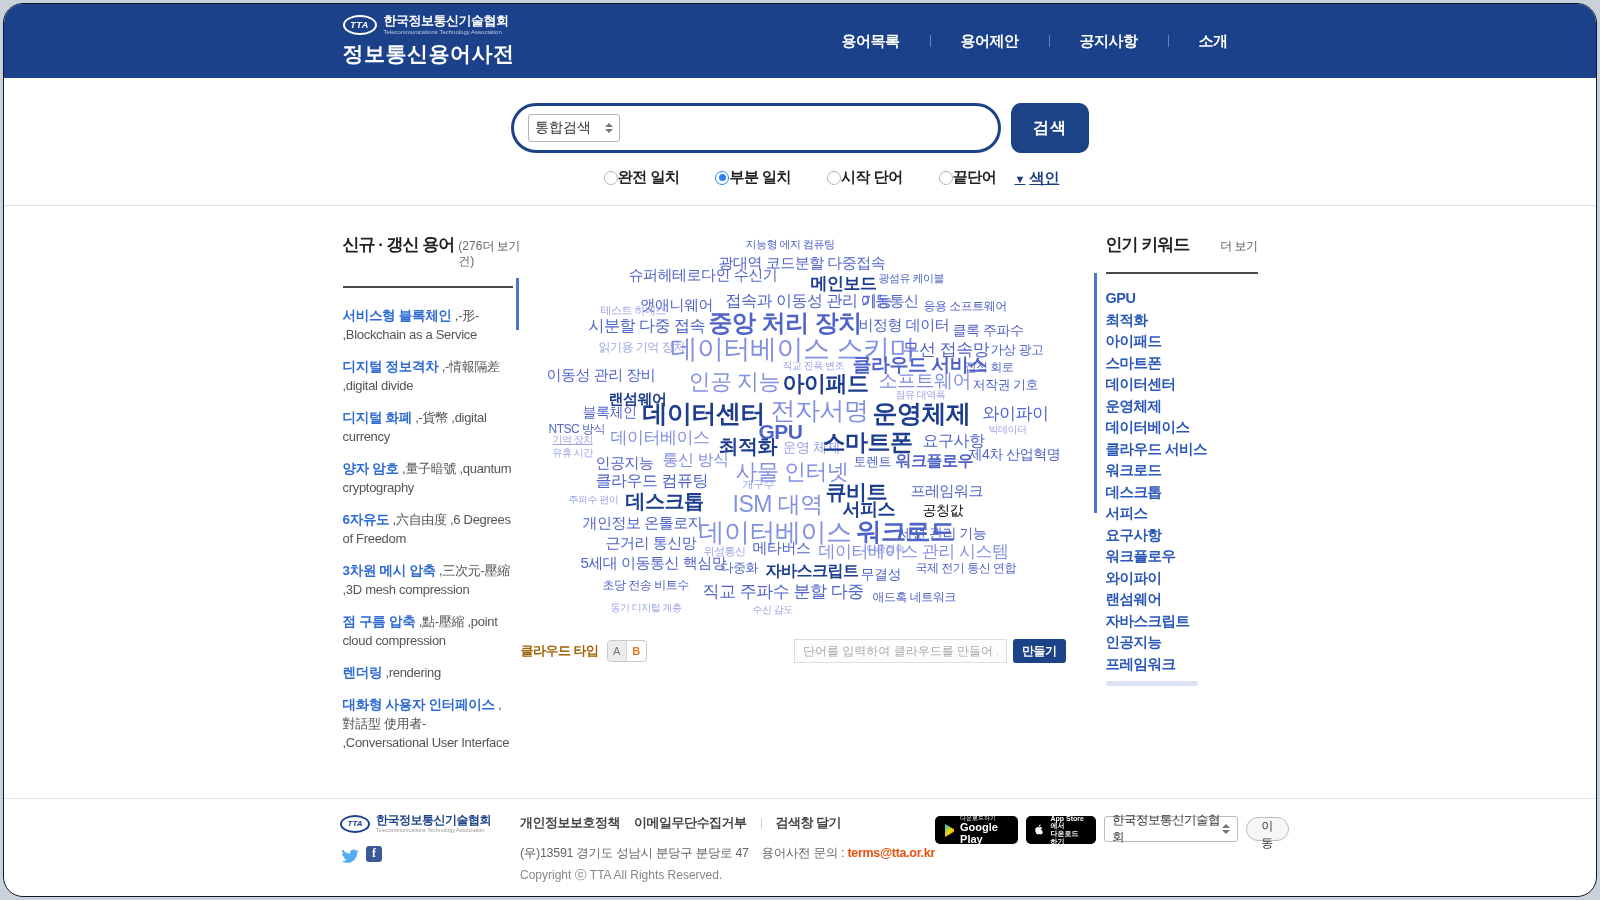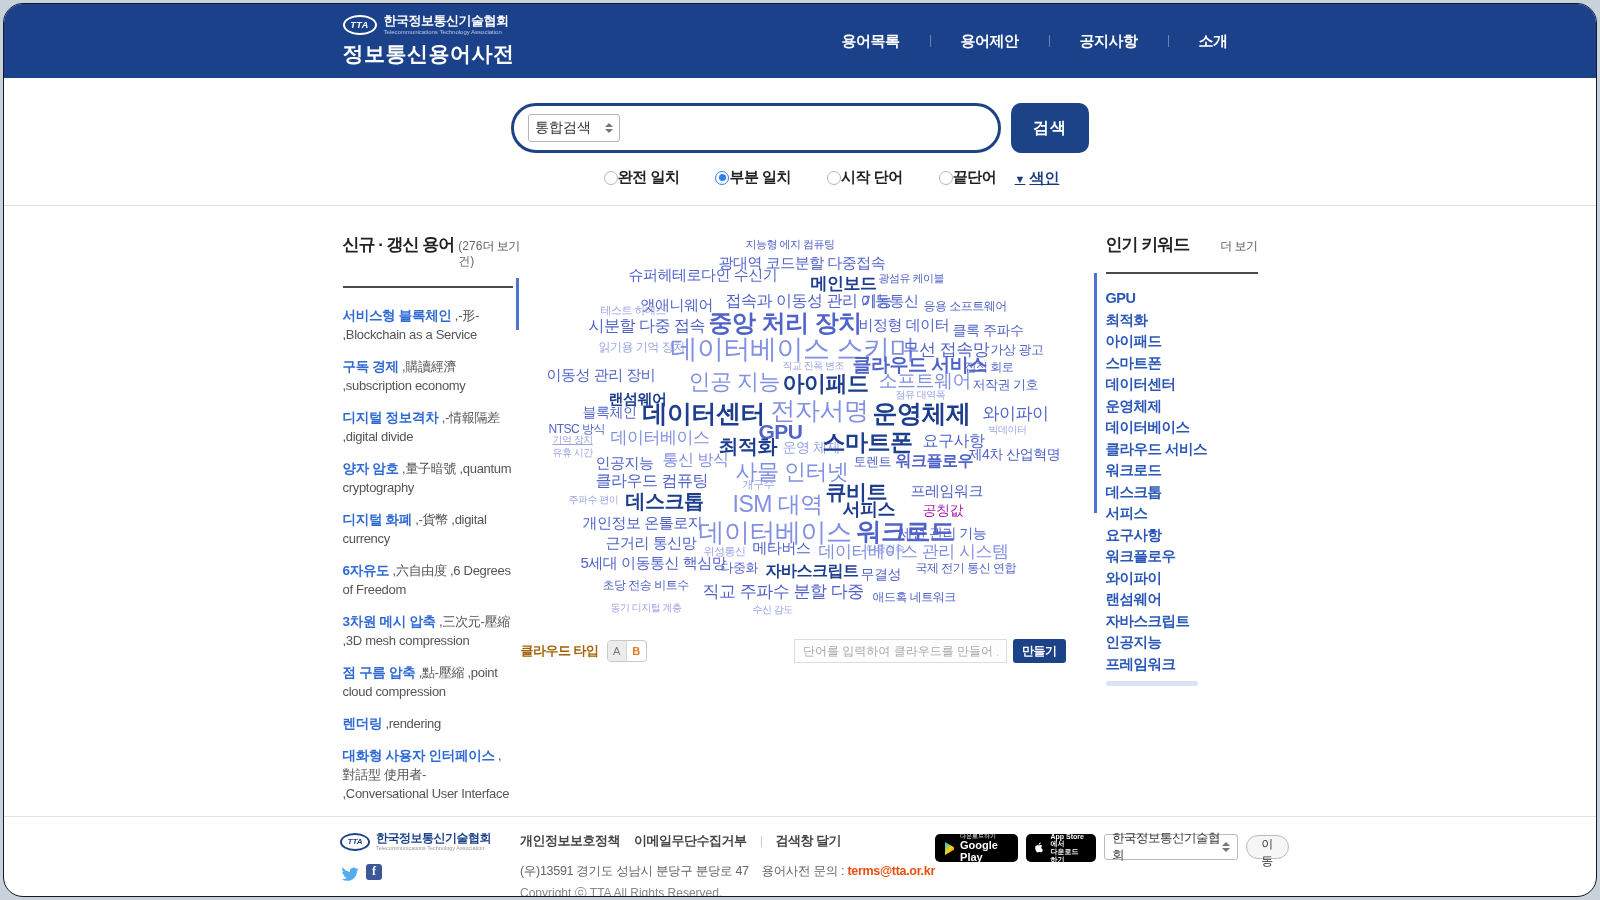--- a/index.html
+++ b/index.html
@@ -189,24 +189,23 @@
     <div class="wrap">
 
       <div class="col-left">
         <div class="side-head">
           <span class="side-title">신규 · 갱신 용어</span>
           <span class="side-count">(276건)</span>
           <a class="more">더 보기</a>
         </div>
         <div class="t-list">
             <div class="t-item"><a>서비스형 블록체인</a><span class="rest"> ,-形- ,Blockchain as a Service</span></div>
-            <div class="t-item"><a>구독 경제</a><span class="rest"> ,購讀經濟 ,subscription economy</span></div>
             <div class="t-item"><a>디지털 정보격차</a><span class="rest"> ,-情報隔差 ,digital divide</span></div>
+            <div class="t-item"><a>디지털 화폐</a><span class="rest"> ,-貨幣 ,digital currency</span></div>
             <div class="t-item"><a>양자 암호</a><span class="rest"> ,量子暗號 ,quantum cryptography</span></div>
-            <div class="t-item"><a>디지털 화폐</a><span class="rest"> ,-貨幣 ,digital currency</span></div>
             <div class="t-item"><a>6자유도</a><span class="rest"> ,六自由度 ,6 Degrees of Freedom</span></div>
             <div class="t-item"><a>3차원 메시 압축</a><span class="rest"> ,三次元-壓縮 ,3D mesh compression</span></div>
             <div class="t-item"><a>점 구름 압축</a><span class="rest"> ,點-壓縮 ,point cloud compression</span></div>
             <div class="t-item"><a>렌더링</a><span class="rest"> ,rendering</span></div>
             <div class="t-item"><a>대화형 사용자 인터페이스</a><span class="rest"> ,對話型 使用者- ,Conversational User Interface</span></div>
           </div>
         <div class="lscroll"></div>
       </div>
 
       <div class="col-center">
@@ -261,21 +260,21 @@
             <span class="cw" style="left: 375px; top: 220px; font-size: 16px; color: rgb(80, 99, 201); font-weight: 700;">워크플로우</span>
             <span class="cw" style="left: 448px; top: 214px; font-size: 14px; color: rgb(80, 99, 201);">제4차 산업혁명</span>
             <span class="cw" style="left: 75px; top: 240px; font-size: 16px; color: rgb(80, 99, 201);">클라우드 컴퓨팅</span>
             <span class="cw" style="left: 222px; top: 246px; font-size: 11px; color: rgb(154, 164, 230);">개구수</span>
             <span class="cw" style="left: 305px; top: 248px; font-size: 21px; color: rgb(29, 62, 143); font-weight: 700;">큐비트</span>
             <span class="cw" style="left: 390px; top: 250px; font-size: 15px; color: rgb(80, 99, 201);">프레임워크</span>
             <span class="cw" style="left: 48px; top: 262px; font-size: 10px; color: rgb(154, 164, 230);">주파수 편이</span>
             <span class="cw" style="left: 105px; top: 258px; font-size: 20px; color: rgb(29, 62, 143); font-weight: 700;">데스크톱</span>
             <span class="cw" style="left: 212px; top: 260px; font-size: 23px; color: rgb(130, 144, 227);">ISM 대역</span>
             <span class="cw" style="left: 322px; top: 267px; font-size: 18px; color: rgb(29, 62, 143); font-weight: 700;">서피스</span>
-            <span class="cw" style="left: 402px; top: 270px; font-size: 14px; color: #a21caf;">공칭값</span>
+            <span class="cw" style="left: 402px; top: 270px; font-size: 14px; color: #000000;">공칭값</span>
             <span class="cw" style="left: 62px; top: 282px; font-size: 15px; color: rgb(80, 99, 201);">개인정보 온톨로지</span>
             <span class="cw" style="left: 178px; top: 286px; font-size: 26px; color: rgb(130, 144, 227);">데이터베이스</span>
             <span class="cw" style="left: 336px; top: 286px; font-size: 25px; color: rgb(80, 99, 201); font-weight: 700;">워크로드</span>
             <span class="cw" style="left: 378px; top: 293px; font-size: 14px; color: rgb(80, 99, 201);">세션 관리 기능</span>
             <span class="cw" style="left: 346px; top: 311px; font-size: 10px; color: rgb(154, 164, 230);">다중접속</span>
             <span class="cw" style="left: 85px; top: 302px; font-size: 15px; color: rgb(80, 99, 201);">근거리 통신망</span>
             <span class="cw" style="left: 183px; top: 313px; font-size: 11px; color: rgb(154, 164, 230);">위성통신</span>
             <span class="cw" style="left: 232px; top: 307px; font-size: 15px; color: rgb(80, 99, 201);">메타버스</span>
             <span class="cw" style="left: 298px; top: 310px; font-size: 17px; color: rgb(130, 144, 227);">데이터베이스 관리 시스템</span>
             <span class="cw" style="left: 60px; top: 322px; font-size: 15px; color: rgb(80, 99, 201);">5세대 이동통신 핵심망</span>

